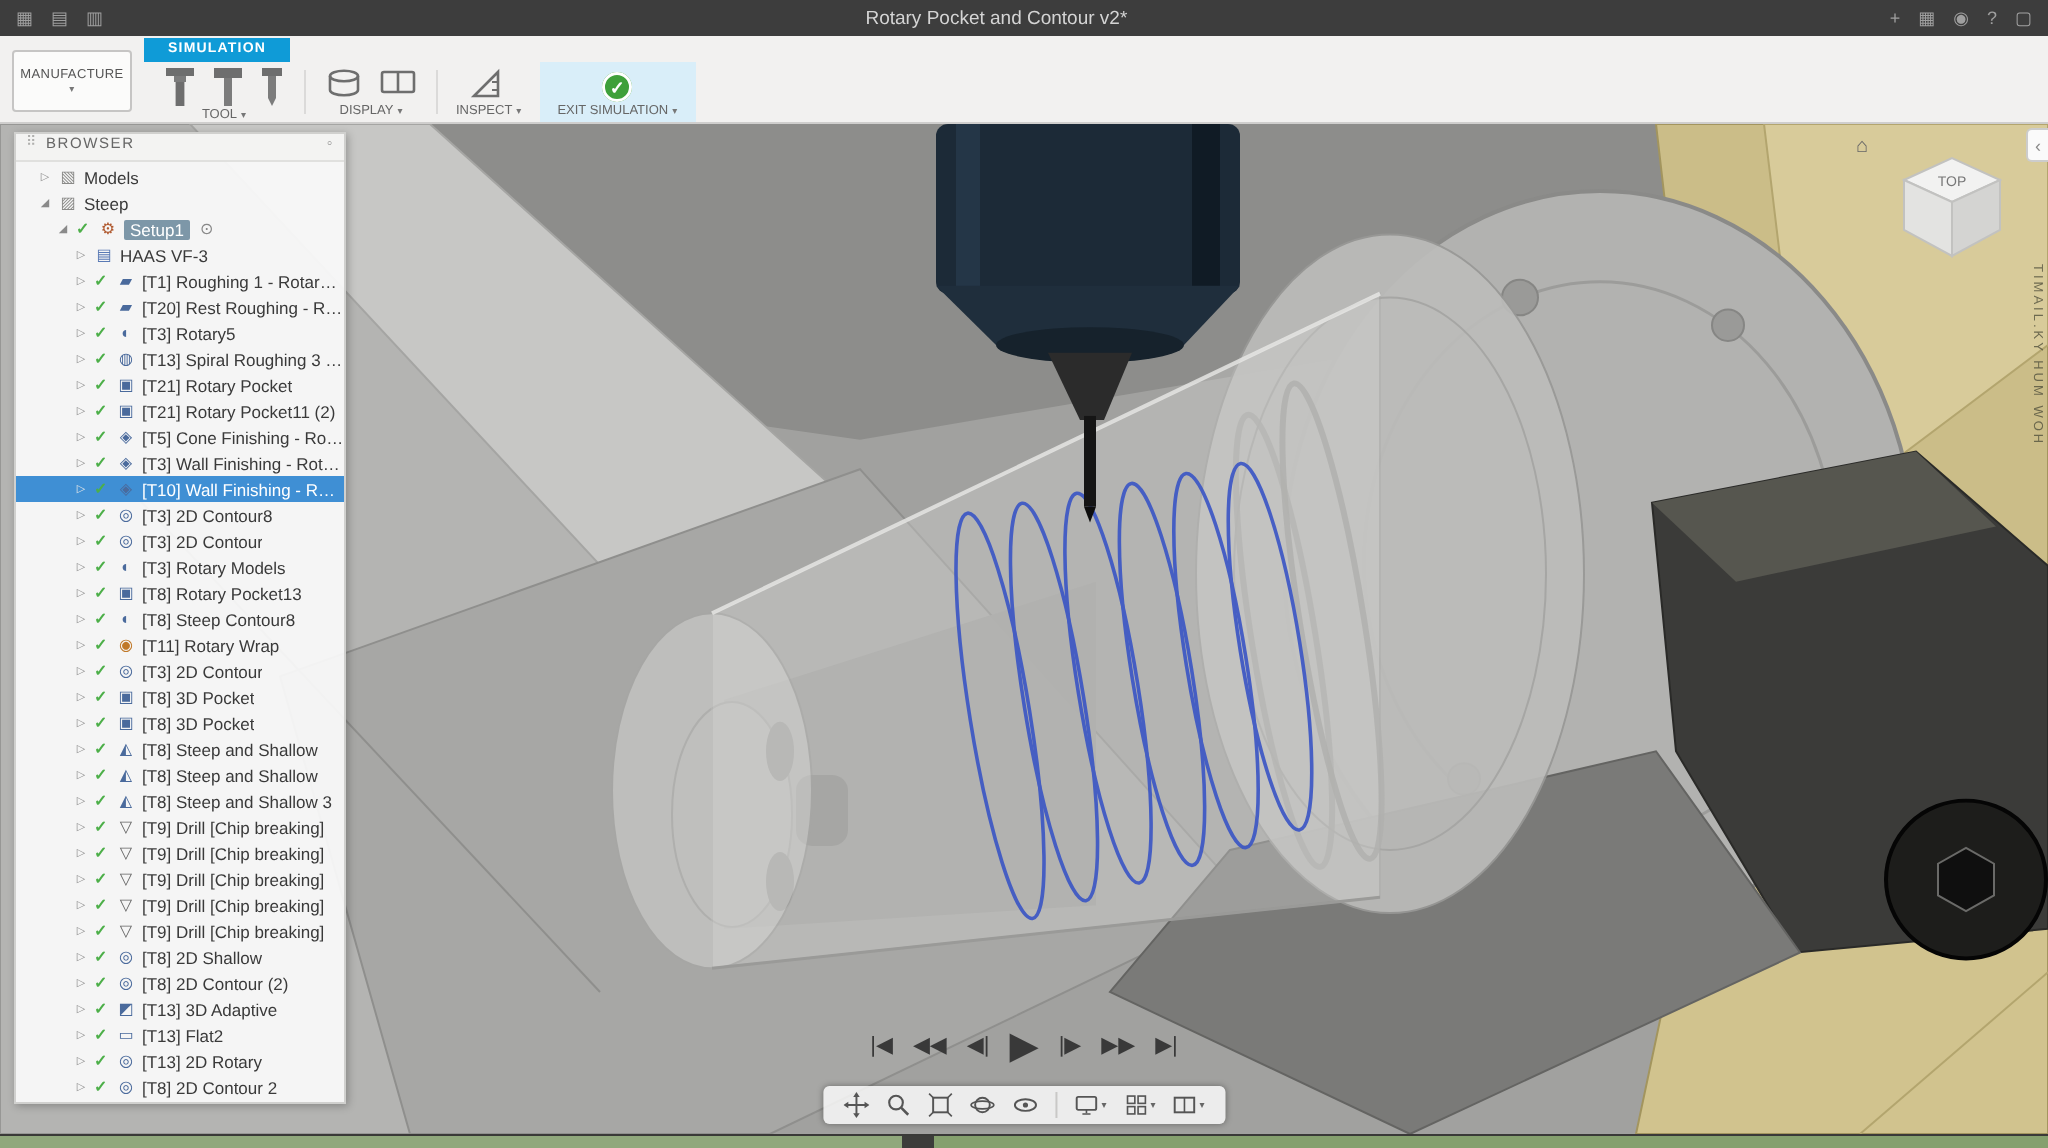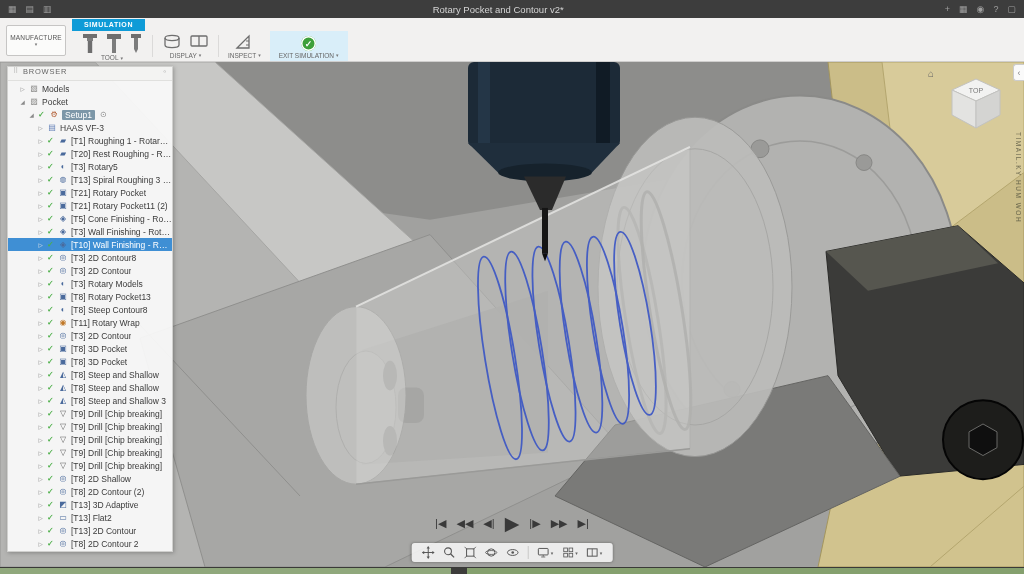--- a/index.html
+++ b/index.html
@@ -348,21 +348,21 @@
     </div>
     <div class="tree">
         <div class="trow" style="padding-left: 11px;">
           <span class="arr">▷</span>
           <span class="tic" style="color: rgb(138, 138, 136);">▧</span>
           <span class="tlb">Models</span>
         </div>
         <div class="trow" style="padding-left: 11px;">
           <span class="arr">◢</span>
           <span class="tic" style="color: rgb(138, 138, 136);">▨</span>
-          <span class="tlb">Pocket</span>
+          <span class="tlb">Steep</span>
         </div>
         <div class="trow setup-active" style="padding-left: 20px;">
           <span class="arr">◢</span>
           <span class="chk">✓</span>
           <span class="tic" style="color: rgb(176, 90, 48);">⚙</span>
           <span class="tlb">Setup1</span>
           <span class="sfx">⊙</span>
         </div>
         <div class="trow" style="padding-left: 29px;">
           <span class="arr">▷</span>
@@ -546,21 +546,21 @@
         <div class="trow" style="padding-left: 29px;">
           <span class="arr">▷</span>
           <span class="chk">✓</span>
           <span class="tic" style="color: rgb(74, 106, 156);">▭</span>
           <span class="tlb">[T13] Flat2</span>
         </div>
         <div class="trow" style="padding-left: 29px;">
           <span class="arr">▷</span>
           <span class="chk">✓</span>
           <span class="tic" style="color: rgb(74, 106, 156);">◎</span>
-          <span class="tlb">[T13] 2D Contour</span>
+          <span class="tlb">[T13] 2D Rotary</span>
         </div>
         <div class="trow" style="padding-left: 29px;">
           <span class="arr">▷</span>
           <span class="chk">✓</span>
           <span class="tic" style="color: rgb(74, 106, 156);">◎</span>
           <span class="tlb">[T8] 2D Contour 2</span>
         </div>
       </div>
   </div>
 

